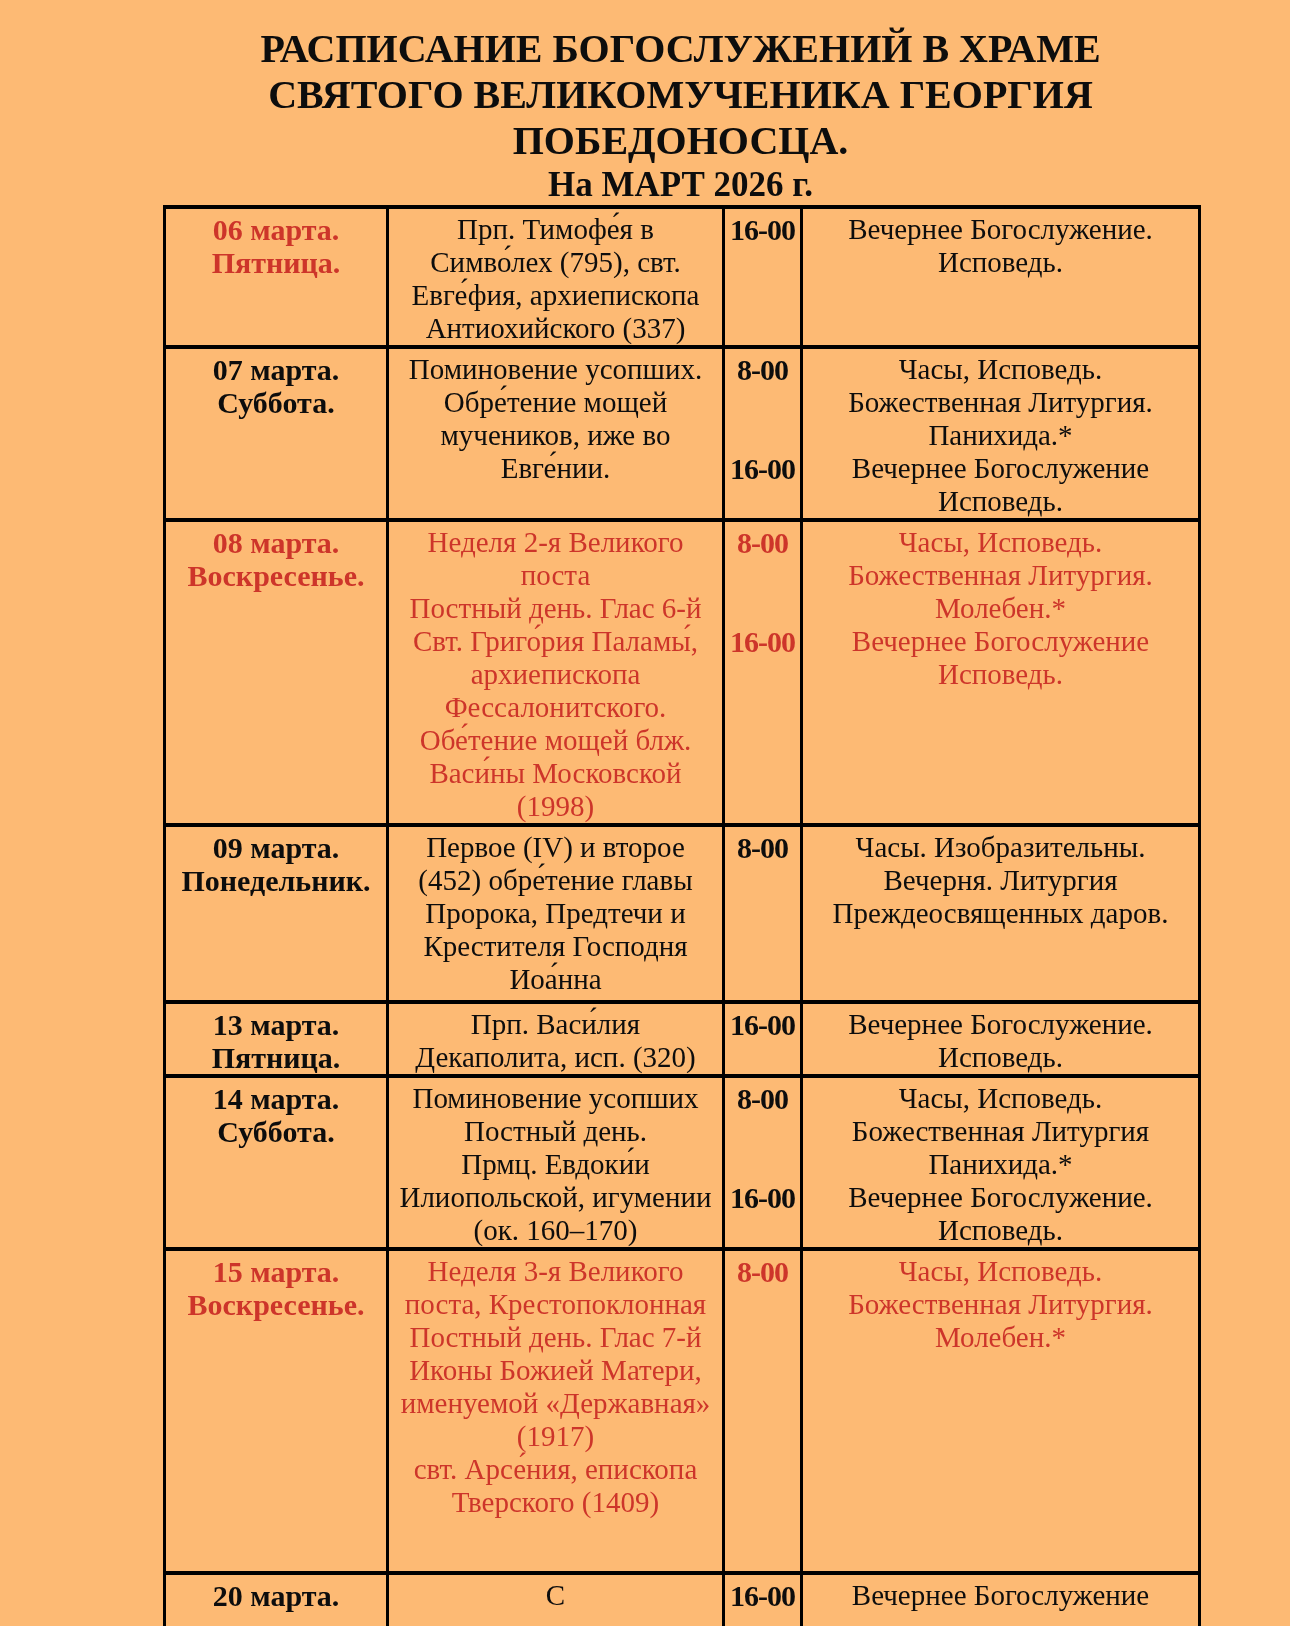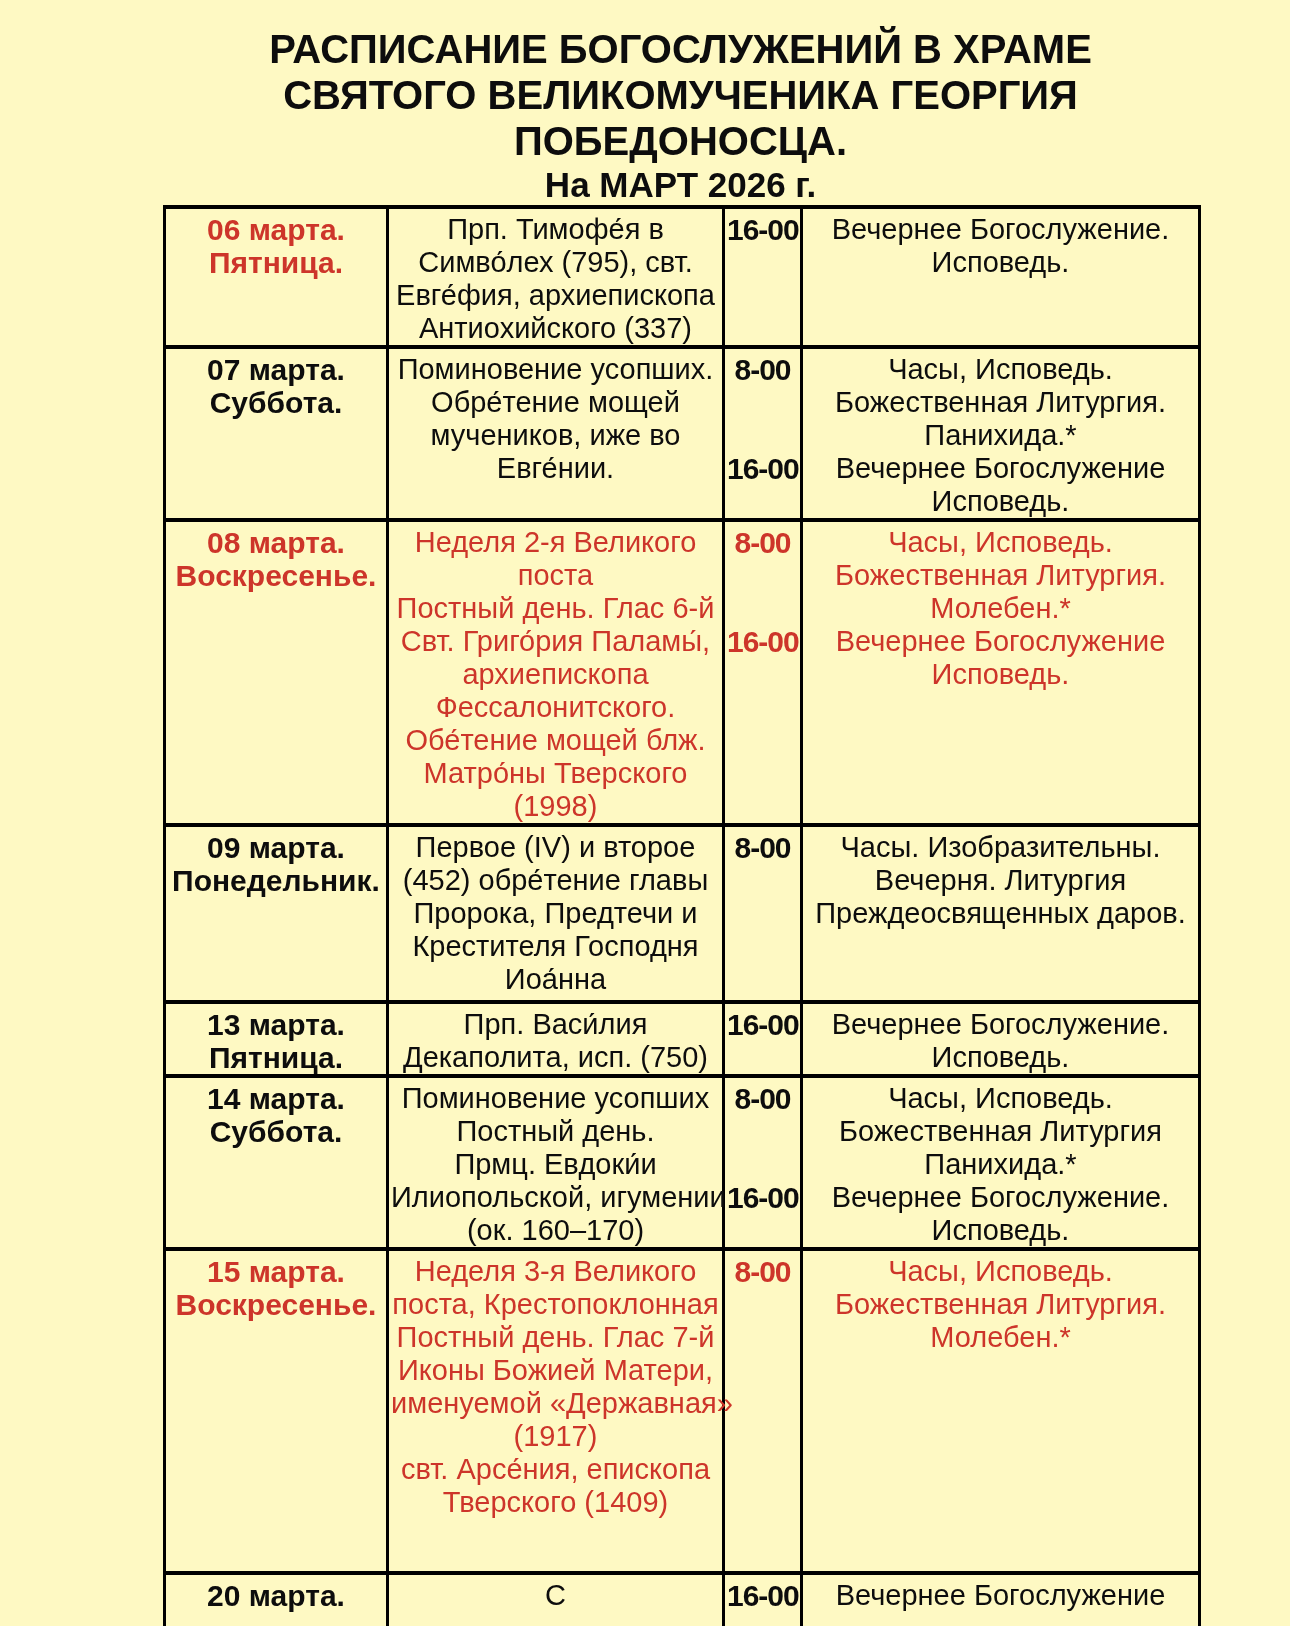--- a/index.html
+++ b/index.html
@@ -5,22 +5,22 @@
   html, body {
     margin: 0;
     padding: 0;
     background: #ffffff;
   }
   .page {
     position: relative;
     width: 1290px;
     height: 1626px;
     overflow: hidden;
-    background: #fef9c3;
-    font-family: Liberation Sans, sans-serif;
+    background: #fdba74;
+    font-family: Liberation Serif, serif;
     color: #0d0d0d;
   }
   .title-block {
     padding-top: 26px;
     width: 1035px;
     margin-left: 163px;
     text-align: center;
     font-weight: bold;
   }
   .title-main {
@@ -127,21 +127,21 @@
             <div class="line">Воскресенье.</div>
           </td>
     <td class="c-desc red">
             <div class="line">Неделя 2-я Великого</div>
             <div class="line">поста</div>
             <div class="line">Постный день. Глас 6-й</div>
             <div class="line">Свт. Григо́рия Паламы́,</div>
             <div class="line">архиепископа</div>
             <div class="line">Фессалонитского.</div>
             <div class="line">Обе́тение мощей блж.</div>
-            <div class="line">Матро́ны Тверского</div>
+            <div class="line">Васи́ны Московской</div>
             <div class="line">(1998)</div>
           </td>
     <td class="c-time red">
             <div class="line">8-00</div>
             <div class="line">&nbsp;</div>
             <div class="line">&nbsp;</div>
             <div class="line">16-00</div>
           </td>
     <td class="c-serv red">
             <div class="line">Часы, Исповедь.</div>
@@ -172,21 +172,21 @@
             <div class="line">Преждеосвященных даров.</div>
           </td>
   </tr>
         <tr class="schedule-row" style="height: 73px;">
     <td class="c-date">
             <div class="line">13 марта.</div>
             <div class="line">Пятница.</div>
           </td>
     <td class="c-desc">
             <div class="line">Прп. Васи́лия</div>
-            <div class="line">Декаполита, исп. (750)</div>
+            <div class="line">Декаполита, исп. (320)</div>
           </td>
     <td class="c-time">
             <div class="line">16-00</div>
           </td>
     <td class="c-serv">
             <div class="line">Вечернее Богослужение.</div>
             <div class="line">Исповедь.</div>
           </td>
   </tr>
         <tr class="schedule-row" style="height: 172px; margin-top: 45px;">

